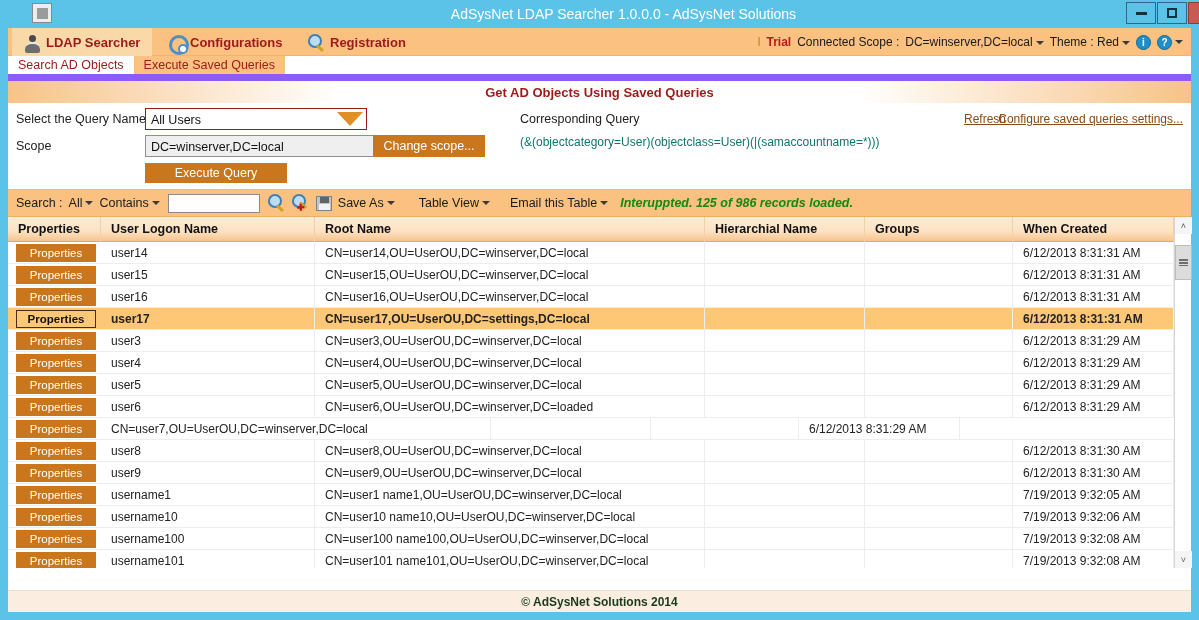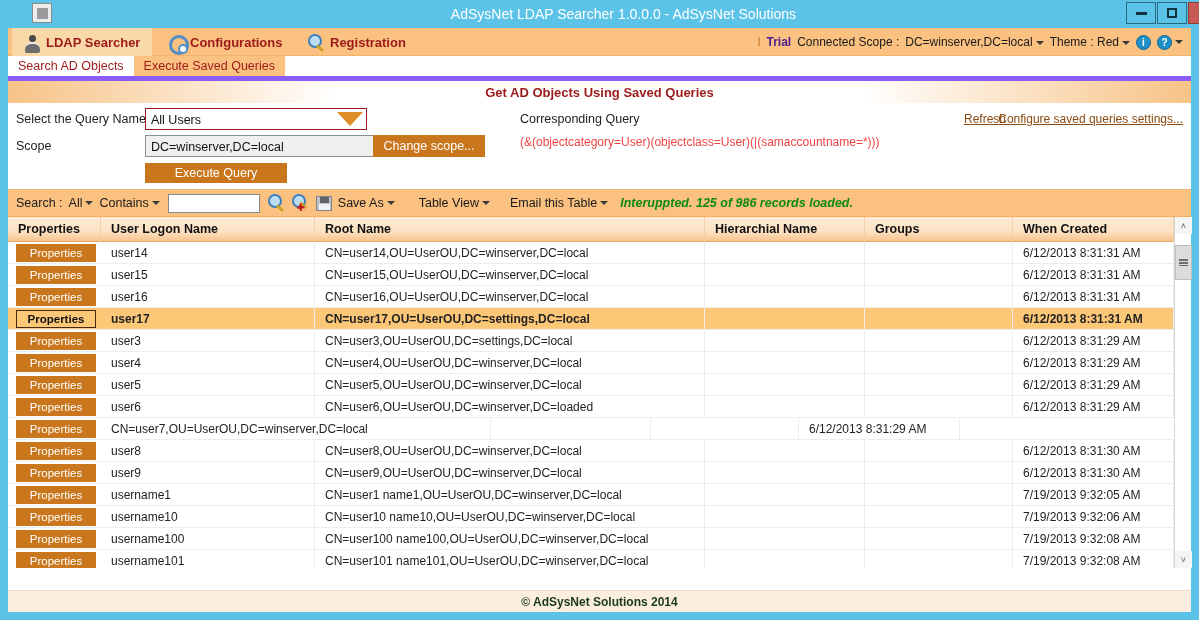--- a/index.html
+++ b/index.html
@@ -99,35 +99,35 @@
     content:""; position:absolute; left:9px; top:10px; width:8px; height:3px;
     background:#C9A227; transform: rotate(42deg); transform-origin: left center;
   }
 
   .ribbon-right {
     position: absolute; right: 8px; top: 0; height: 28px;
     display: flex; align-items: center; gap: 6px;
     font-size: 12px; color: #1a1a1a;
   }
   .ribbon-right .sep { color: #c77b1f; }
-  .trial { color: #4c1d95; font-weight: bold; }
+  .trial { color: #b91c1c; font-weight: bold; }
   .caret { display:inline-block; width:0;height:0;
     border-left:4px solid transparent;border-right:4px solid transparent;
     border-top:4px solid #3a3a3a; margin-left:3px; vertical-align: middle;}
   .circ-ic {
     width:15px;height:15px;border-radius:50%;
     background:#1F8FC9; color:#fff; font-size:10px; font-weight:bold;
     display:flex;align-items:center;justify-content:center;
     border:1px solid #136a96;
   }
 
   
   .subtabs {
     position: relative; height: 25px; background: #FAC181;
-    border-bottom: 5px solid #8b5cf6;
+    border-bottom: 7px solid #8b5cf6;
     display: flex; align-items: stretch;
   }
   .stab {
     padding: 0 10px; display: flex; align-items: center;
     font-size: 12.5px; color: #9C1A1A; cursor: default;
   }
   .stab.active { background: #FFFFFF; }
   .subtabs .filler { flex: 1; background: #FFFFFF; margin-left: 0; }
 
   
@@ -156,21 +156,21 @@
     border-top: 14px solid #E08F26;
   }
   .fld.scope { background: #EFEFEF; border: 1px solid #8f8f8f; }
   .obtn {
     position: absolute; background: #C9761C; color: #ffffff;
     font-size: 12.5px; border: none;
     display: flex; align-items: center; justify-content: center;
     cursor: default;
   }
   .cq-lbl { position: absolute; font-size: 12.5px; color: #222; }
-  .cq-val { position: absolute; font-size: 12px; color: #ef4444; }
+  .cq-val { position: absolute; font-size: 12px; color: #0f766e; }
   .link {
     position: absolute; font-size: 12px; color: #8a4a12;
     text-decoration: underline; cursor: default;
   }
 
   
   .stoolbar {
     position: relative; height: 28px; background: #FAC181;
     display: flex; align-items: center; gap: 6px; padding: 0 8px;
     border-top: 1px solid #F3B878; border-bottom: 1px solid #F0AE60;
@@ -412,21 +412,21 @@
             <div class="c" style="width: 390px;">CN=user17,OU=UserOU,DC=settings,DC=local</div>
             <div class="c" style="width: 160px;"></div>
             <div class="c" style="width: 148px;"></div>
             <div class="c" style="width: 161px;">6/12/2013 8:31:31 AM</div>
           </div>
           <div class="grow">
             <div class="c cprops" style="width: 93px;">
               <div class="propbtn">Properties</div>
             </div>
             <div class="c" style="width: 214px;">user3</div>
-            <div class="c" style="width: 390px;">CN=user3,OU=UserOU,DC=settings,DC=local</div>
+            <div class="c" style="width: 390px;">CN=user3,OU=UserOU,DC=winserver,DC=local</div>
             <div class="c" style="width: 160px;"></div>
             <div class="c" style="width: 148px;"></div>
             <div class="c" style="width: 161px;">6/12/2013 8:31:29 AM</div>
           </div>
           <div class="grow">
             <div class="c cprops" style="width: 93px;">
               <div class="propbtn">Properties</div>
             </div>
             <div class="c" style="width: 214px;">user4</div>
             <div class="c" style="width: 390px;">CN=user4,OU=UserOU,DC=winserver,DC=local</div>

